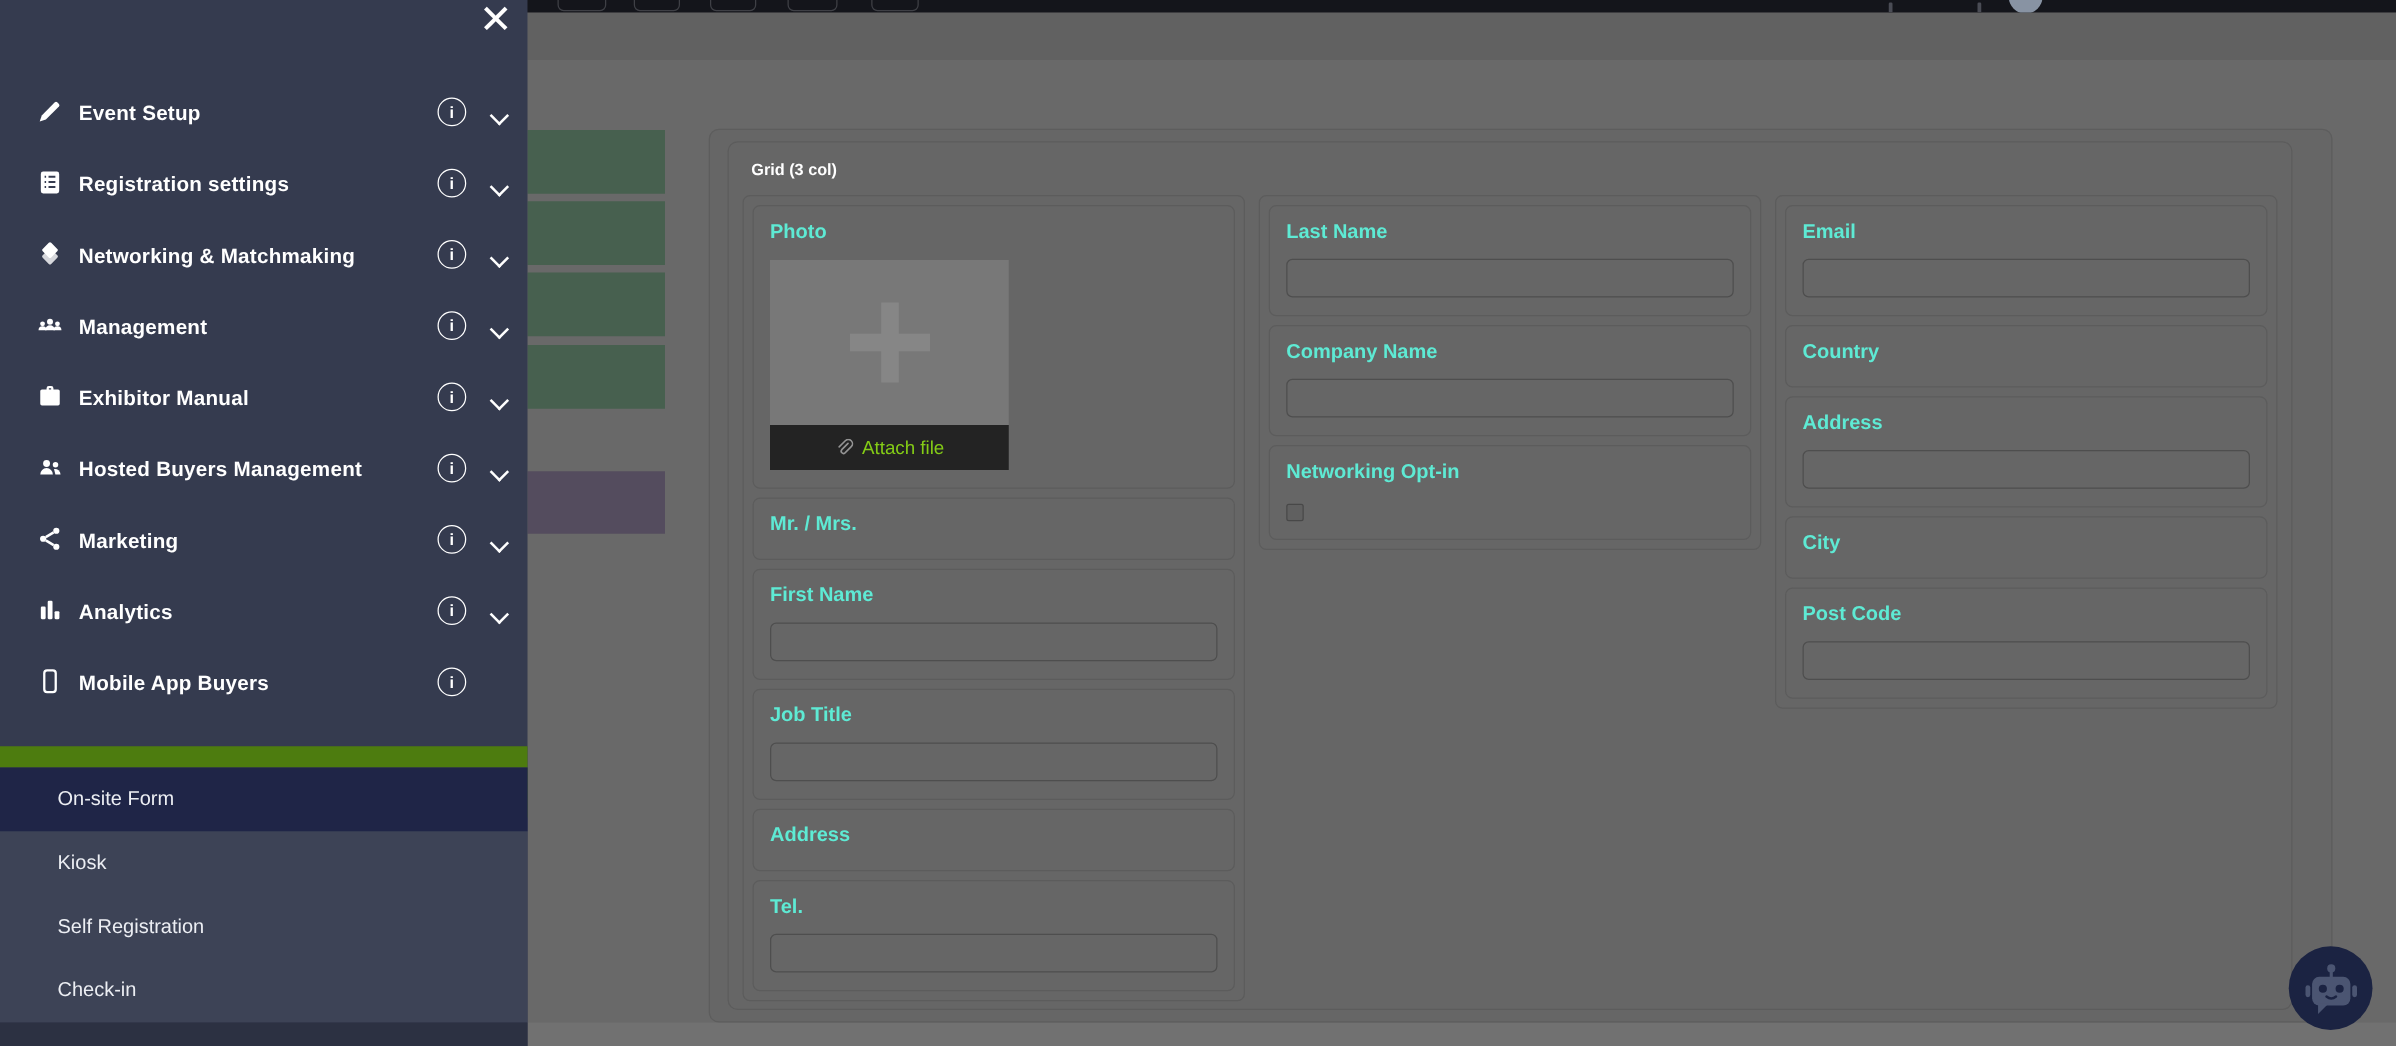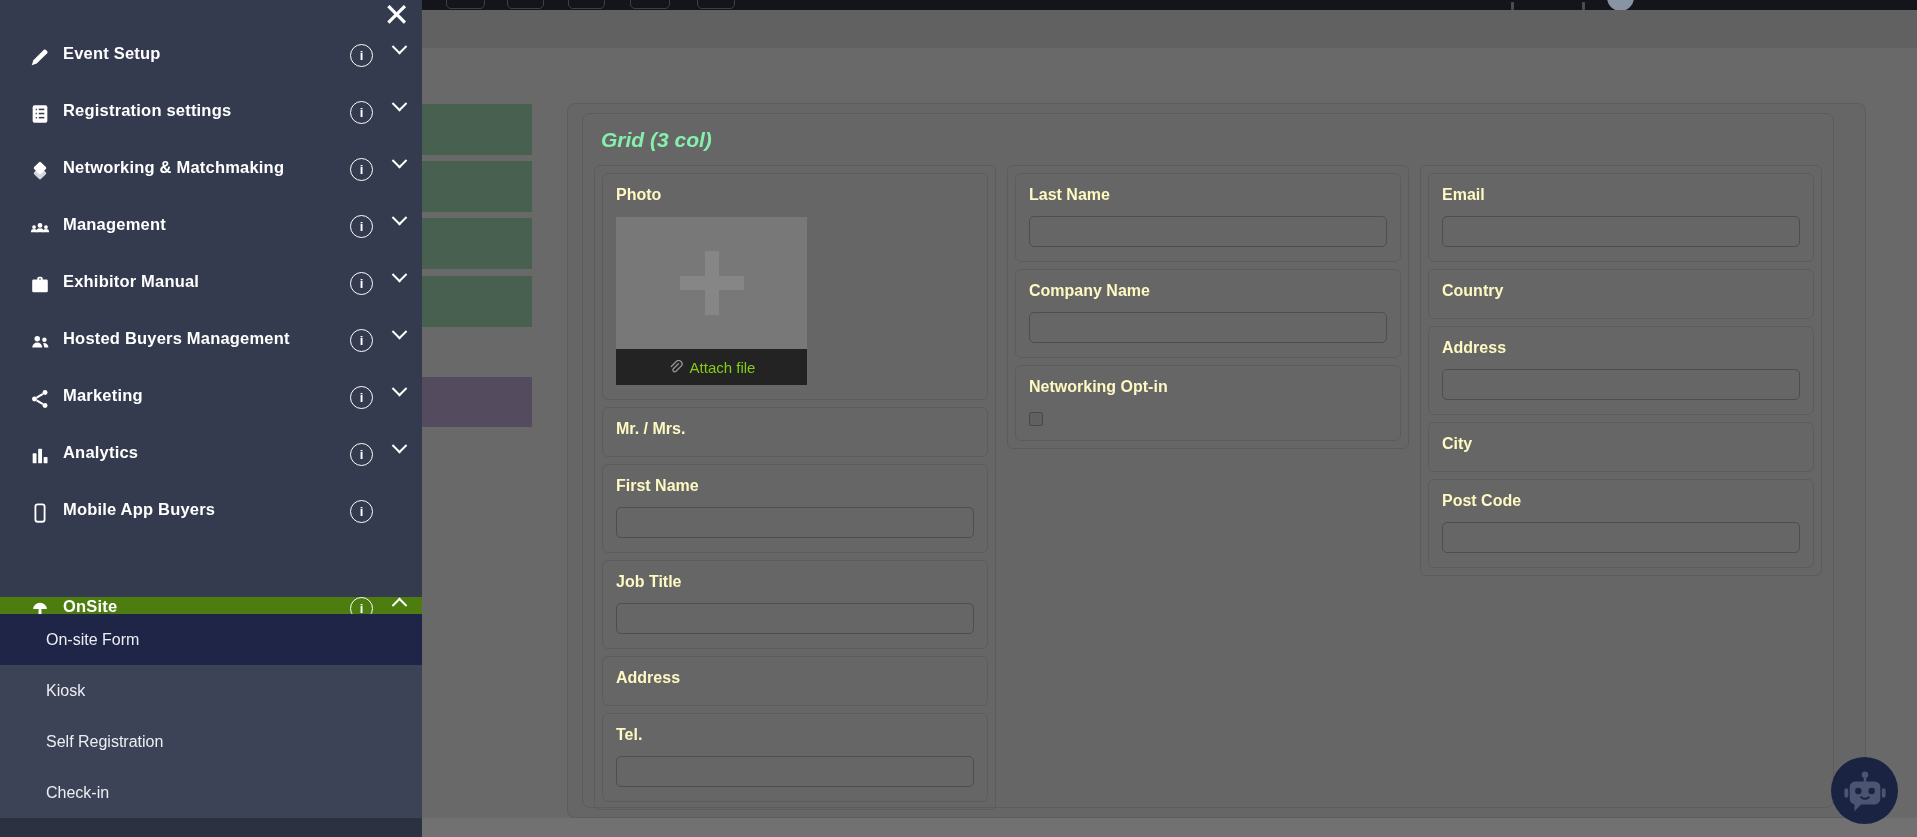--- a/index.html
+++ b/index.html
@@ -23,28 +23,28 @@
   .content-bottomstrip { position:absolute; left:0; top:808px; right:0; bottom:0; background:#717171; }
 
   .palette-block { position:absolute; left:0; width:110px; height:51px; }
   .pb-green { background:#47604f; }
   .pb-purple { background:#544c5e; }
 
   .outer-panel { position:absolute; left:145px; top:93px; width:1299px; height:715px;
                  background:#666666; border:1px solid #5d5d5d; border-radius:8px; }
   .inner-panel { position:absolute; left:14px; top:9px; width:1252px; height:695px;
                  border:1px solid #5c5c5c; border-radius:8px; }
-  .panel-title { padding:14px 0 0 18px; font-size:21px; font-weight:bold; color:#86efac;font-style:italic; }
+  .panel-title { padding:14px 0 0 18px; font-size:13px; font-weight:bold; color:#ffffff; }
   .grid-row { margin:13px 11px 0 11px; display:grid; grid-template-columns:repeat(3,1fr);
               gap:11px; align-items:start; }
   .grid-col { border:1px solid #5c5c5c; border-radius:6px; padding:7px; }
 
   .field-box { border:1px solid #5c5c5c; border-radius:6px; padding:12px 13px 14px 13px; margin-bottom:7px; }
   .field-box:last-child { margin-bottom:0; }
-  .field-label { font-size:16px; font-weight:bold; color:#fef9c3; }
+  .field-label { font-size:16px; font-weight:bold; color:#5eead4; }
   .field-input { display:block; margin-top:12px; width:100%; height:31px;
                  border:1px solid #4e4e4e; border-radius:5px; background:transparent; outline:none;
                  font-size:14px; color:#2f2f2f; padding:0 8px; }
   .label-only { padding-bottom:18px; }
 
   .photo-widget { width:191px; margin-top:13px; }
   .photo-drop { position:relative; width:191px; height:132px; background:#787878; }
   .plus-icon { position:absolute; left:50%; top:50%; width:64px; height:64px;
                transform:translate(-50%,-50%); }
   .plus-icon::before, .plus-icon::after { content:""; position:absolute; background:#868686; }
@@ -56,21 +56,21 @@
   .optin-check { appearance:none; -webkit-appearance:none; display:block; margin-top:16px;
                  width:14px; height:14px; border:1.5px solid #484848; border-radius:2px;
                  background:#606060; }
 
   
   .sidebar { position:absolute; left:0; top:0; width:422px; height:837px;
              background:#353b4f; z-index:10; color:#fff; }
   .close-x { position:absolute; right:12px; top:-4px; font-size:32px; font-weight:300;
              color:#fff; cursor:pointer; line-height:38px; }
   .nav { position:absolute; left:0; top:44px; width:100%; }
-  .nav-item { display:flex; align-items:flex-start; height:57px; padding:0 17px 0 27px; cursor:pointer; }
+  .nav-item { display:flex; align-items:flex-end; height:57px; padding:0 17px 0 27px; cursor:pointer; }
   .nav-item.active { background:#4d7c0f;margin-top:40px; }
   .nav-icon { width:25px; height:25px; margin-right:11px; display:flex;
               align-items:center; justify-content:center; flex:none; }
   .nav-icon svg { width:22px; height:22px; fill:#fff; }
   .nav-label { font-size:16.5px; font-weight:bold; letter-spacing:.2px; white-space:nowrap; }
   .info-badge { margin-left:auto; width:23px; height:23px; border:1.7px solid #fff;
                 border-radius:50%; display:flex; align-items:center; justify-content:center;
                 font-size:13px; font-weight:bold; flex:none; cursor:pointer; }
   .chev { width:11px; height:11px; border-right:2.5px solid #fff; border-bottom:2.5px solid #fff;
           margin-left:21px; flex:none; cursor:pointer; }

